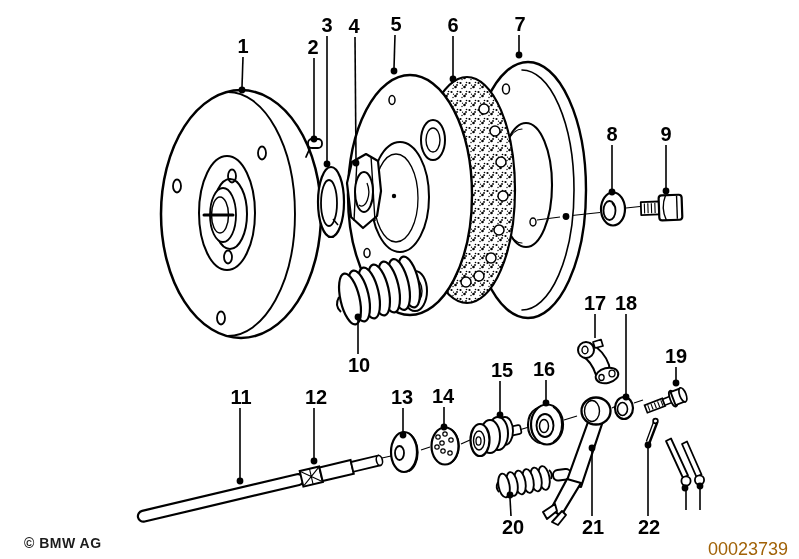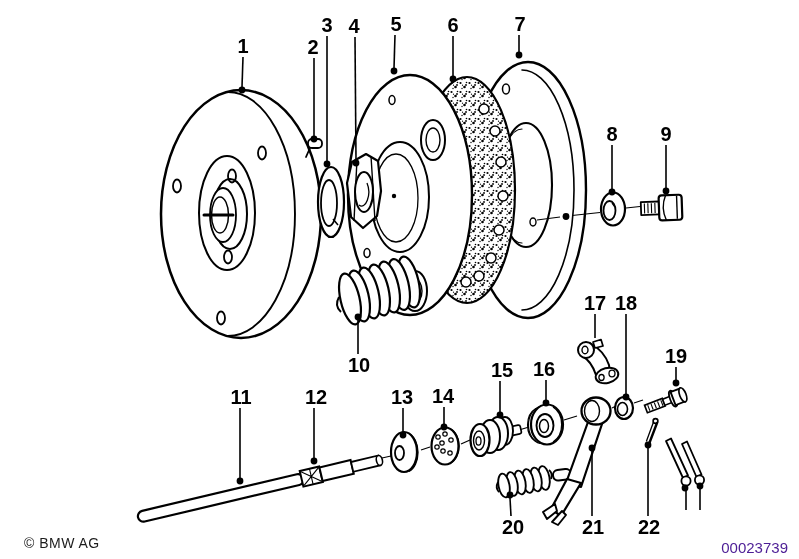--- a/index.html
+++ b/index.html
@@ -1,21 +1,21 @@
 <!DOCTYPE html>
 <html><head>
 <meta charset="utf-8">
 <style>
   html,body{margin:0;padding:0;background:#fff;}
   .page{position:relative;width:799px;height:559px;background:#ffffff;overflow:hidden;
         font-family:"Liberation Sans",sans-serif;}
   .page svg{position:absolute;left:0;top:0;}
-  .copyright{position:absolute;left:24px;top:535px;font-size:14px;font-weight:400;
+  .copyright{position:absolute;left:24px;top:535px;font-size:14px;font-weight:700;
              color:#1c1c1c;letter-spacing:.5px;}
-  .docnum{position:absolute;right:11px;top:539px;font-size:15px;color:#4c1d95;}
+  .docnum{position:absolute;right:11px;top:539px;font-size:18px;color:#a16207;}
   .callout-text{font-family:"Liberation Sans",sans-serif;font-weight:700;font-size:20px;}
 </style>
 </head>
 <body>
 
 <div class="page">
 <svg width="799" height="559" viewBox="0 0 799 559">
   <defs>
     <pattern id="speckle" width="9" height="9" patternUnits="userSpaceOnUse">
       <rect width="9" height="9" fill="#fff"></rect>

